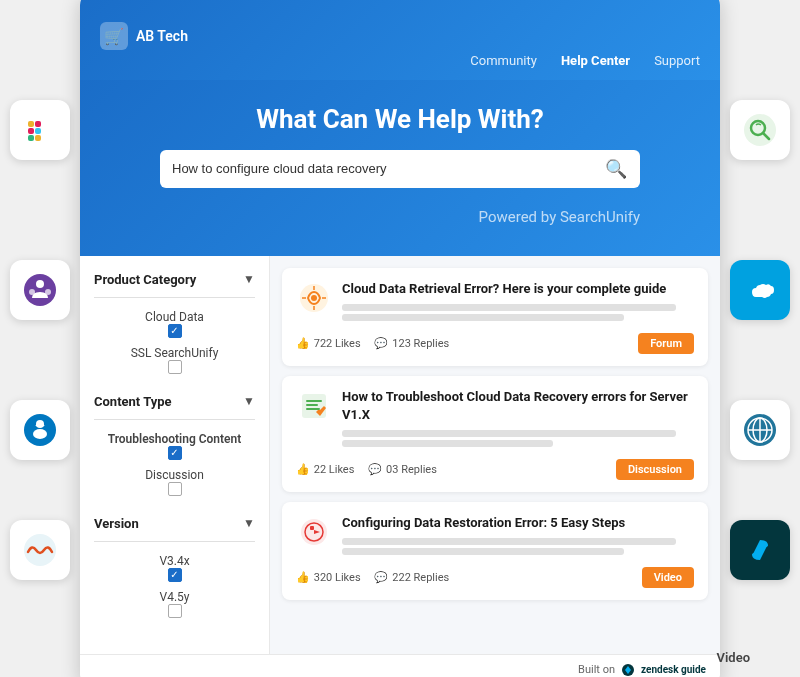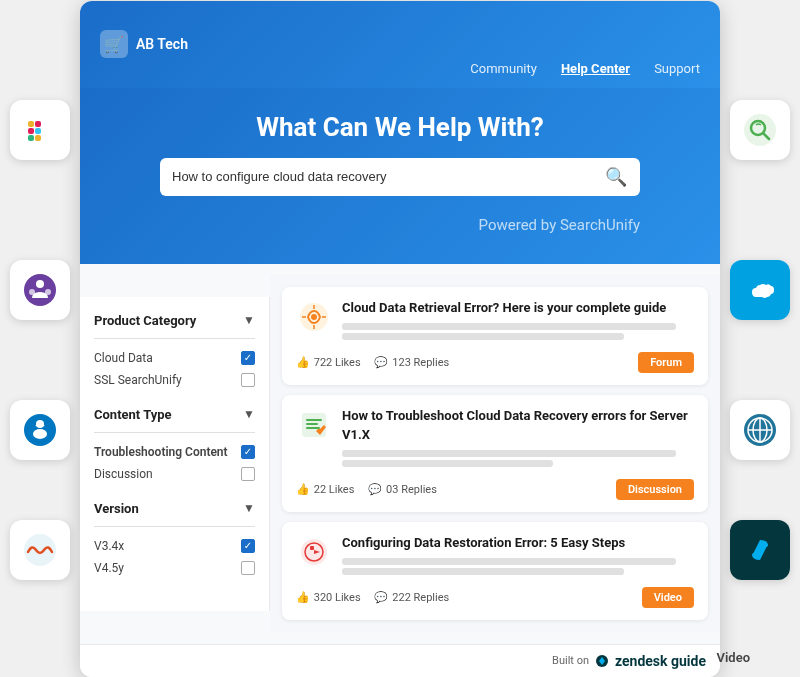--- a/index.html
+++ b/index.html
@@ -85,21 +85,20 @@
     }
     .navbar-link {
       color: rgba(255,255,255,0.85);
       font-size: 13px;
       cursor: pointer;
       text-decoration: none;
     }
     .navbar-link.active {
       color: white;
       font-weight: 700;
-      text-decoration: underline;
     }
 
     
     .hero {
       background: linear-gradient(135deg, #1a6dc8 0%, #2a90e8 100%);
       padding: 24px 40px 30px;
       text-align: center;
     }
     .hero-title {
       color: white;
@@ -139,21 +138,20 @@
       max-width: 480px;
       margin-left: auto;
       margin-right: auto;
     }
 
     
     .content-area {
       display: flex;
       background: #f8f9fa;
       min-height: 380px;
-      align-items: center;
     }
 
     
     .sidebar {
       width: 190px;
       background: white;
       padding: 16px 14px;
       border-right: 1px solid #e8e8e8;
       flex-shrink: 0;
     }
@@ -183,20 +181,21 @@
       background: #e0e0e0;
       margin-bottom: 8px;
     }
     .filter-item {
       display: flex;
       align-items: center;
       justify-content: space-between;
       padding: 4px 0;
       font-size: 12px;
       color: #444;
+      flex-direction: column;
     }
     .filter-label { flex: 1; }
     .filter-checkbox {
       width: 14px;
       height: 14px;
       border: 1px solid #aaa;
       border-radius: 2px;
       display: flex;
       align-items: center;
       justify-content: center;
@@ -300,21 +299,21 @@
       display: flex;
       align-items: center;
       justify-content: flex-end;
       gap: 6px;
       font-size: 11px;
       color: #666;
     }
     .zendesk-logo {
       font-weight: 700;
       color: #03363D;
-      font-size: 14px;
+      font-size: 10px;
     }
 
     
     .bottom-label {
       position: absolute;
       bottom: 12px;
       right: 50px;
       font-size: 13px;
       font-weight: 600;
       color: #444;

